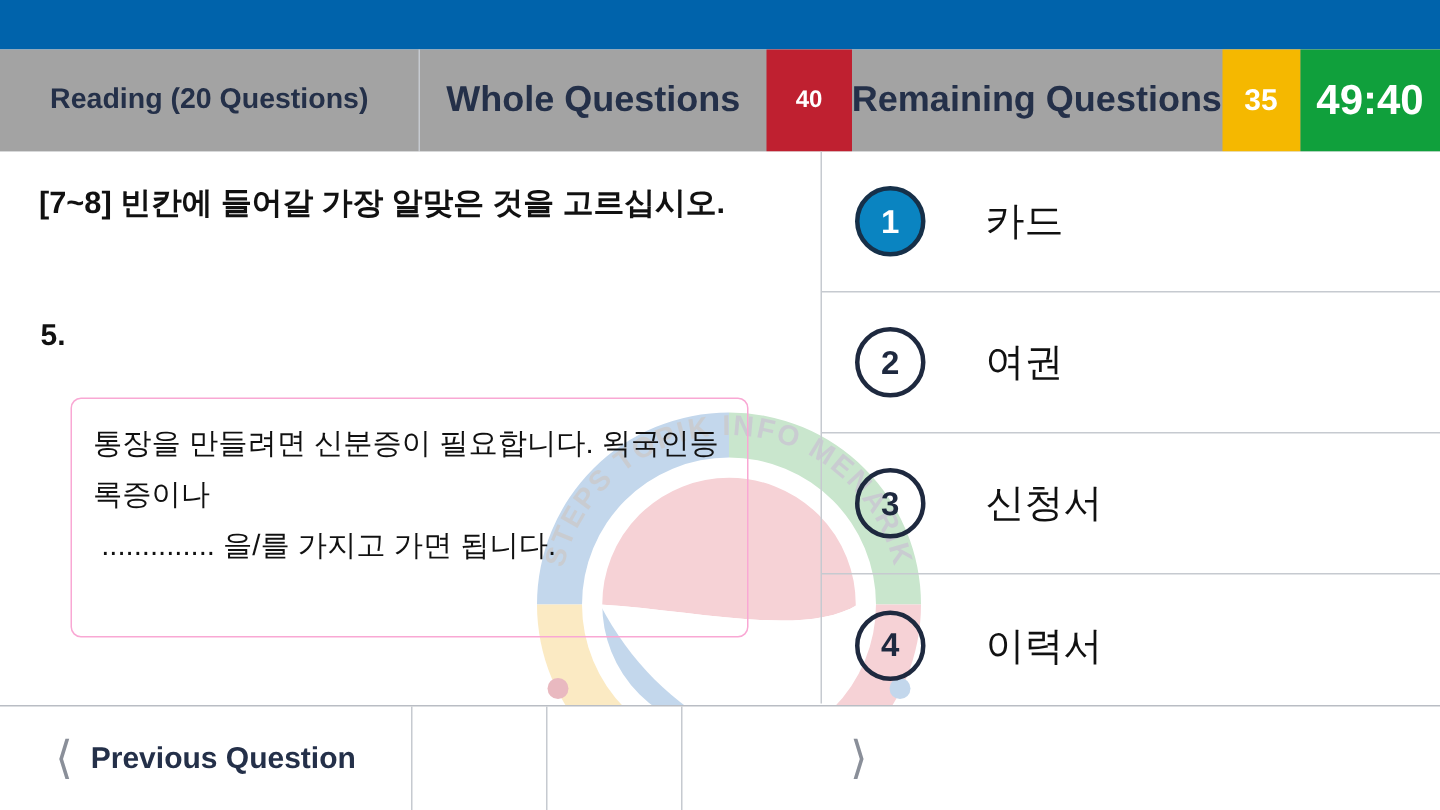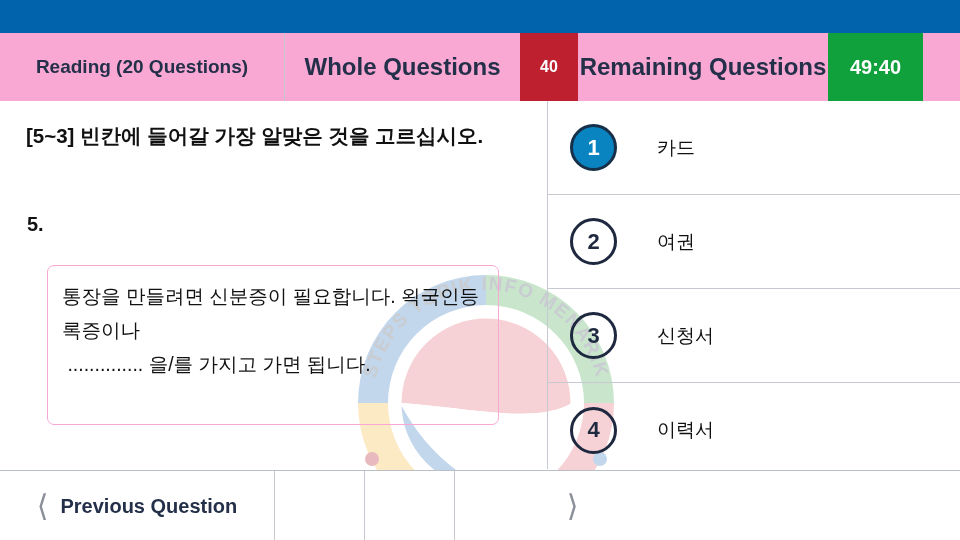--- a/index.html
+++ b/index.html
@@ -28,21 +28,21 @@
     left: 0; top: 0;
     width: 960px; height: 33px;
     background: #0063ab;
   }
 
   
   .header {
     position: absolute;
     left: 0; top: 33px;
     width: 960px; height: 68px;
-    background: #f9a8d4;
+    background: #a3a3a3;
     border-bottom: 1px solid #b9bdc4;
     display: flex;
     align-items: stretch;
   }
   .hcell {
     display: flex;
     align-items: center;
     justify-content: center;
     font-weight: bold;
     color: #243049;
@@ -63,21 +63,21 @@
   .h-count-yellow {
     width: 53px;
     background: #f5b800;
     color: #ffffff;
     font-size: 20px;
   }
   .h-timer {
     width: 95px;
     background: #10a03c;
     color: #ffffff;
-    font-size: 20px;
+    font-size: 28px;
   }
 
   
   .content {
     position: absolute;
     left: 0; top: 101px;
     width: 960px; height: 368px;
     background: #ffffff;
   }
 
@@ -155,21 +155,21 @@
     flex: 0 0 auto;
     background: transparent;
   }
   .opt-circle.selected {
     background: #0a84c1;
     color: #ffffff;
     border-color: #163049;
   }
   .opt-label {
     margin-left: 40px;
-    font-size: 19px;
+    font-size: 26px;
     color: #111111;
   }
 
   
   .footer {
     position: absolute;
     left: 0; top: 470px;
     width: 960px; height: 70px;
     background: #ffffff;
     border-top: 1px solid #b9bdc4;
@@ -225,20 +225,23 @@
     </div>
     <div class="hcell h-whole">
       <span>Whole Questions</span>
     </div>
     <div class="hcell h-count-red">
       <span>40</span>
     </div>
     <div class="hcell h-remaining">
       <span>Remaining Questions</span>
     </div>
+    <div class="hcell h-count-yellow">
+      <span>35</span>
+    </div>
     <div class="hcell h-timer">
       <span>49:40</span>
     </div>
   </div>
 
   <div class="content">
 
     <svg class="watermark" viewBox="0 0 268 268" aria-hidden="true">
 
       <g transform="translate(134,134)">
@@ -265,21 +268,21 @@
       </defs>
       <text font-family="Liberation Sans, sans-serif" font-size="19" font-weight="bold" fill="#c9ccd1" letter-spacing="1.5">
         <textPath href="#wmTop" startOffset="50%" text-anchor="middle">STEPS TOPIK INFO MENARIK</textPath>
       </text>
       <text font-family="Liberation Sans, sans-serif" font-size="19" font-weight="bold" fill="#c9ccd1" letter-spacing="2.5">
         <textPath href="#wmBottom" startOffset="50%" text-anchor="middle">INDONESIA</textPath>
       </text>
     </svg>
 
     <div class="left-panel">
-      <div class="instruction">[5~3] 빈칸에 들어갈 가장 알맞은 것을 고르십시오.</div>
+      <div class="instruction">[7~8] 빈칸에 들어갈 가장 알맞은 것을 고르십시오.</div>
       <div class="qnum">5.</div>
       <div class="passage-box">
         <div class="passage-text">통장을 만들려면 신분증이 필요합니다. 왹국인등록증이나
  .............. 을/를 가지고 가면 됩니다.</div>
       </div>
     </div>
 
     <div class="options">
 
       <div class="option-row">

